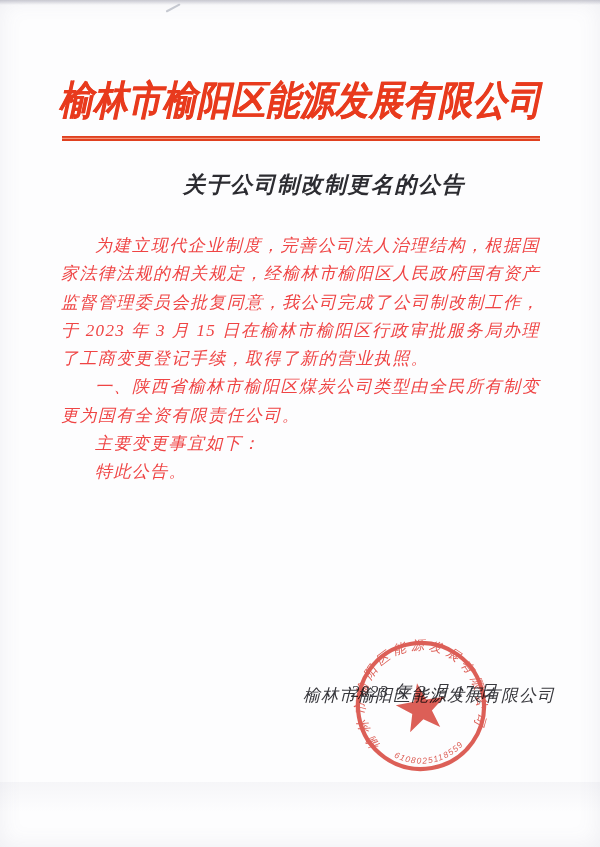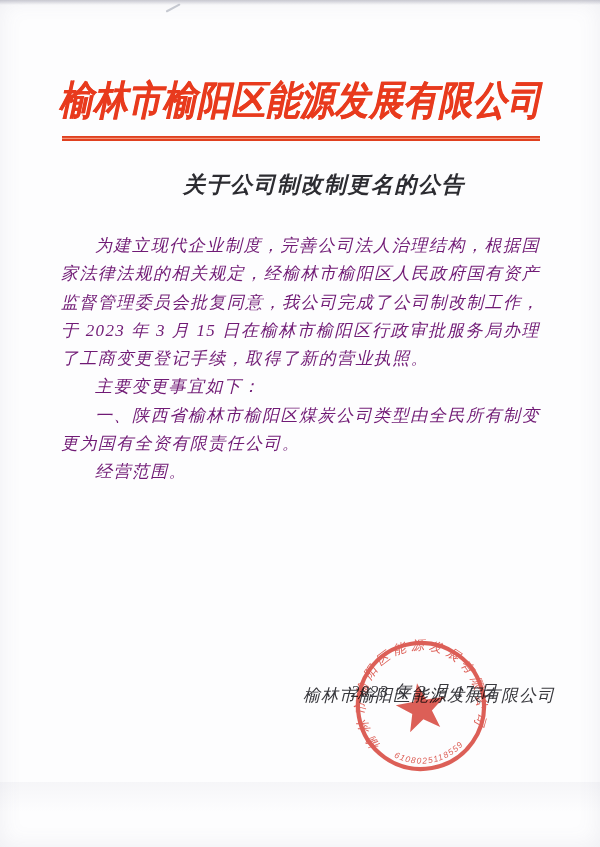--- a/index.html
+++ b/index.html
@@ -56,21 +56,21 @@
     position: absolute; top: 170px; left: 0; right: 0;
     margin: 0; text-align: center;
     font-size: 22px; font-weight: 600; letter-spacing: 1.5px;
     color: #2c2c31;
     padding-left: 48px;
   }
   
   .body-text {
     position: absolute; top: 232px; left: 61px; width: 479px;
     font-size: 17px; line-height: 28.3px; letter-spacing: 1.4px;
-    color: #701a75;
+    color: #ef4444;
     text-align: justify;
   }
   .body-text p { margin: 0; text-indent: 2em; }
   
   .sig-company {
     position: absolute; top: 684px; left: 303px;
     font-size: 17px; letter-spacing: 1px; color: #37373c;
     white-space: nowrap;
   }
   .sig-date {
@@ -109,23 +109,23 @@
   <div class="scan-mark"></div>
 
   <h1 class="letterhead">榆林市榆阳区能源发展有限公司</h1>
 
   <div class="red-rule"></div>
 
   <h2 class="doc-title">关于公司制改制更名的公告</h2>
 
   <div class="body-text">
     <p>为建立现代企业制度，完善公司法人治理结构，根据国家法律法规的相关规定，经榆林市榆阳区人民政府国有资产监督管理委员会批复同意，我公司完成了公司制改制工作，于 2023 年 3 月 15 日在榆林市榆阳区行政审批服务局办理了工商变更登记手续，取得了新的营业执照。</p>
+    <p>一、陕西省榆林市榆阳区煤炭公司类型由全民所有制变更为国有全资有限责任公司。</p>
     <p>主要变更事宜如下：</p>
-    <p>一、陕西省榆林市榆阳区煤炭公司类型由全民所有制变更为国有全资有限责任公司。</p>
-    <p>经营范围。</p>
+    <p>特此公告。</p>
   </div>
 
   <div class="sig-company">榆林市榆阳区能源发展有限公司</div>
 
   <div class="sig-date">2023 年 3 月 17 日</div>
 
   <svg class="seal" viewBox="-70 -70 140 140" xmlns="http://www.w3.org/2000/svg">
     <g transform="rotate(-10)">
       <circle class="seal-ring" r="63"></circle>
       <defs>

